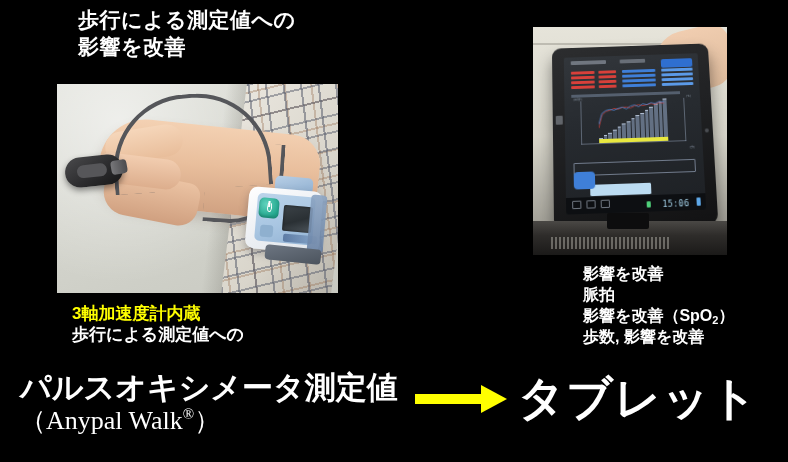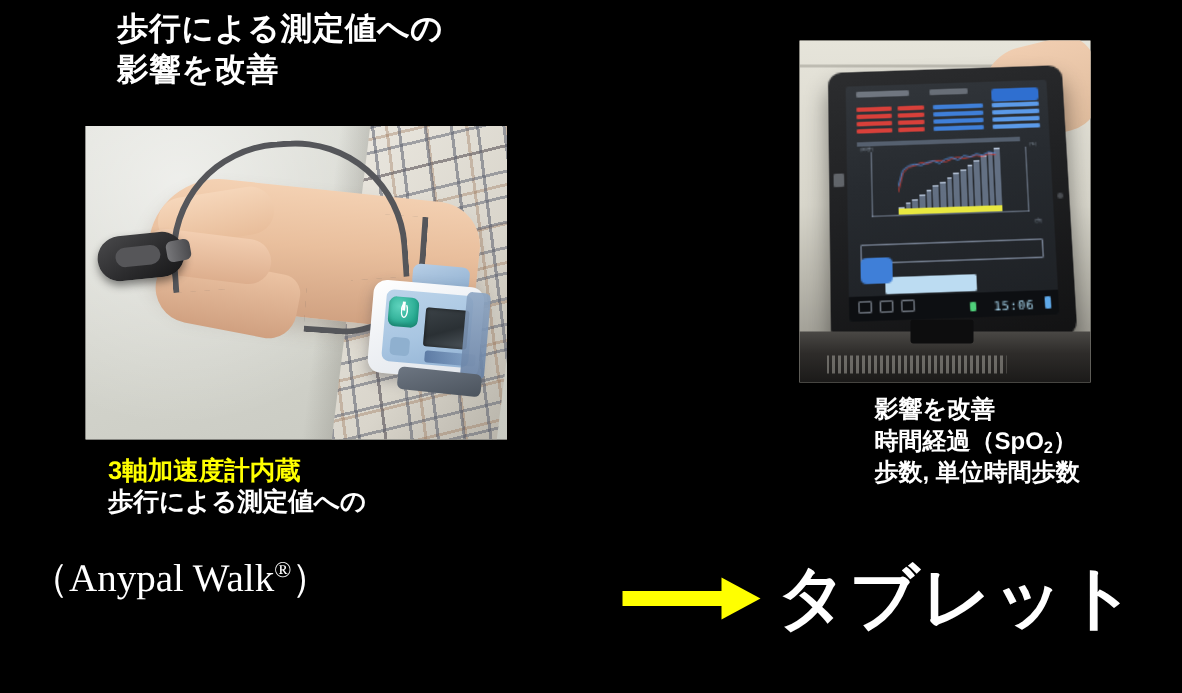--- a/index.html
+++ b/index.html
@@ -814,25 +814,27 @@
     </div>
 
     <div class="desk">
       <div class="desk-tex"></div>
     </div>
     <div class="stand-slot"></div>
   </div>
 
   <div id="caption-right">
     <div>影響を改善</div>
-    <div><span class="serif-inline" style="font-family:'Liberation Sans',sans-serif">時間経過（SpO</span><sub>2</sub><span>）</span></div>
-    <div>歩数, 単位時間歩数</div>
+    <div>脈拍</div>
+    <div><span class="serif-inline" style="font-family:'Liberation Sans',sans-serif">影響を改善（SpO</span><sub>2</sub><span>）</span></div>
+    <div>歩数, 影響を改善</div>
   </div>
 
   <div id="label-oximeter">
+    <div class="jp">パルスオキシメータ測定値</div>
     <div class="en"><span>（</span><span>Anypal Walk</span><sup>®</sup><span>）</span></div>
   </div>
 
   <div id="arrow">
     <div class="shaft"></div>
     <div class="head"></div>
   </div>
 
   <div id="label-tablet">タブレット</div>
 

